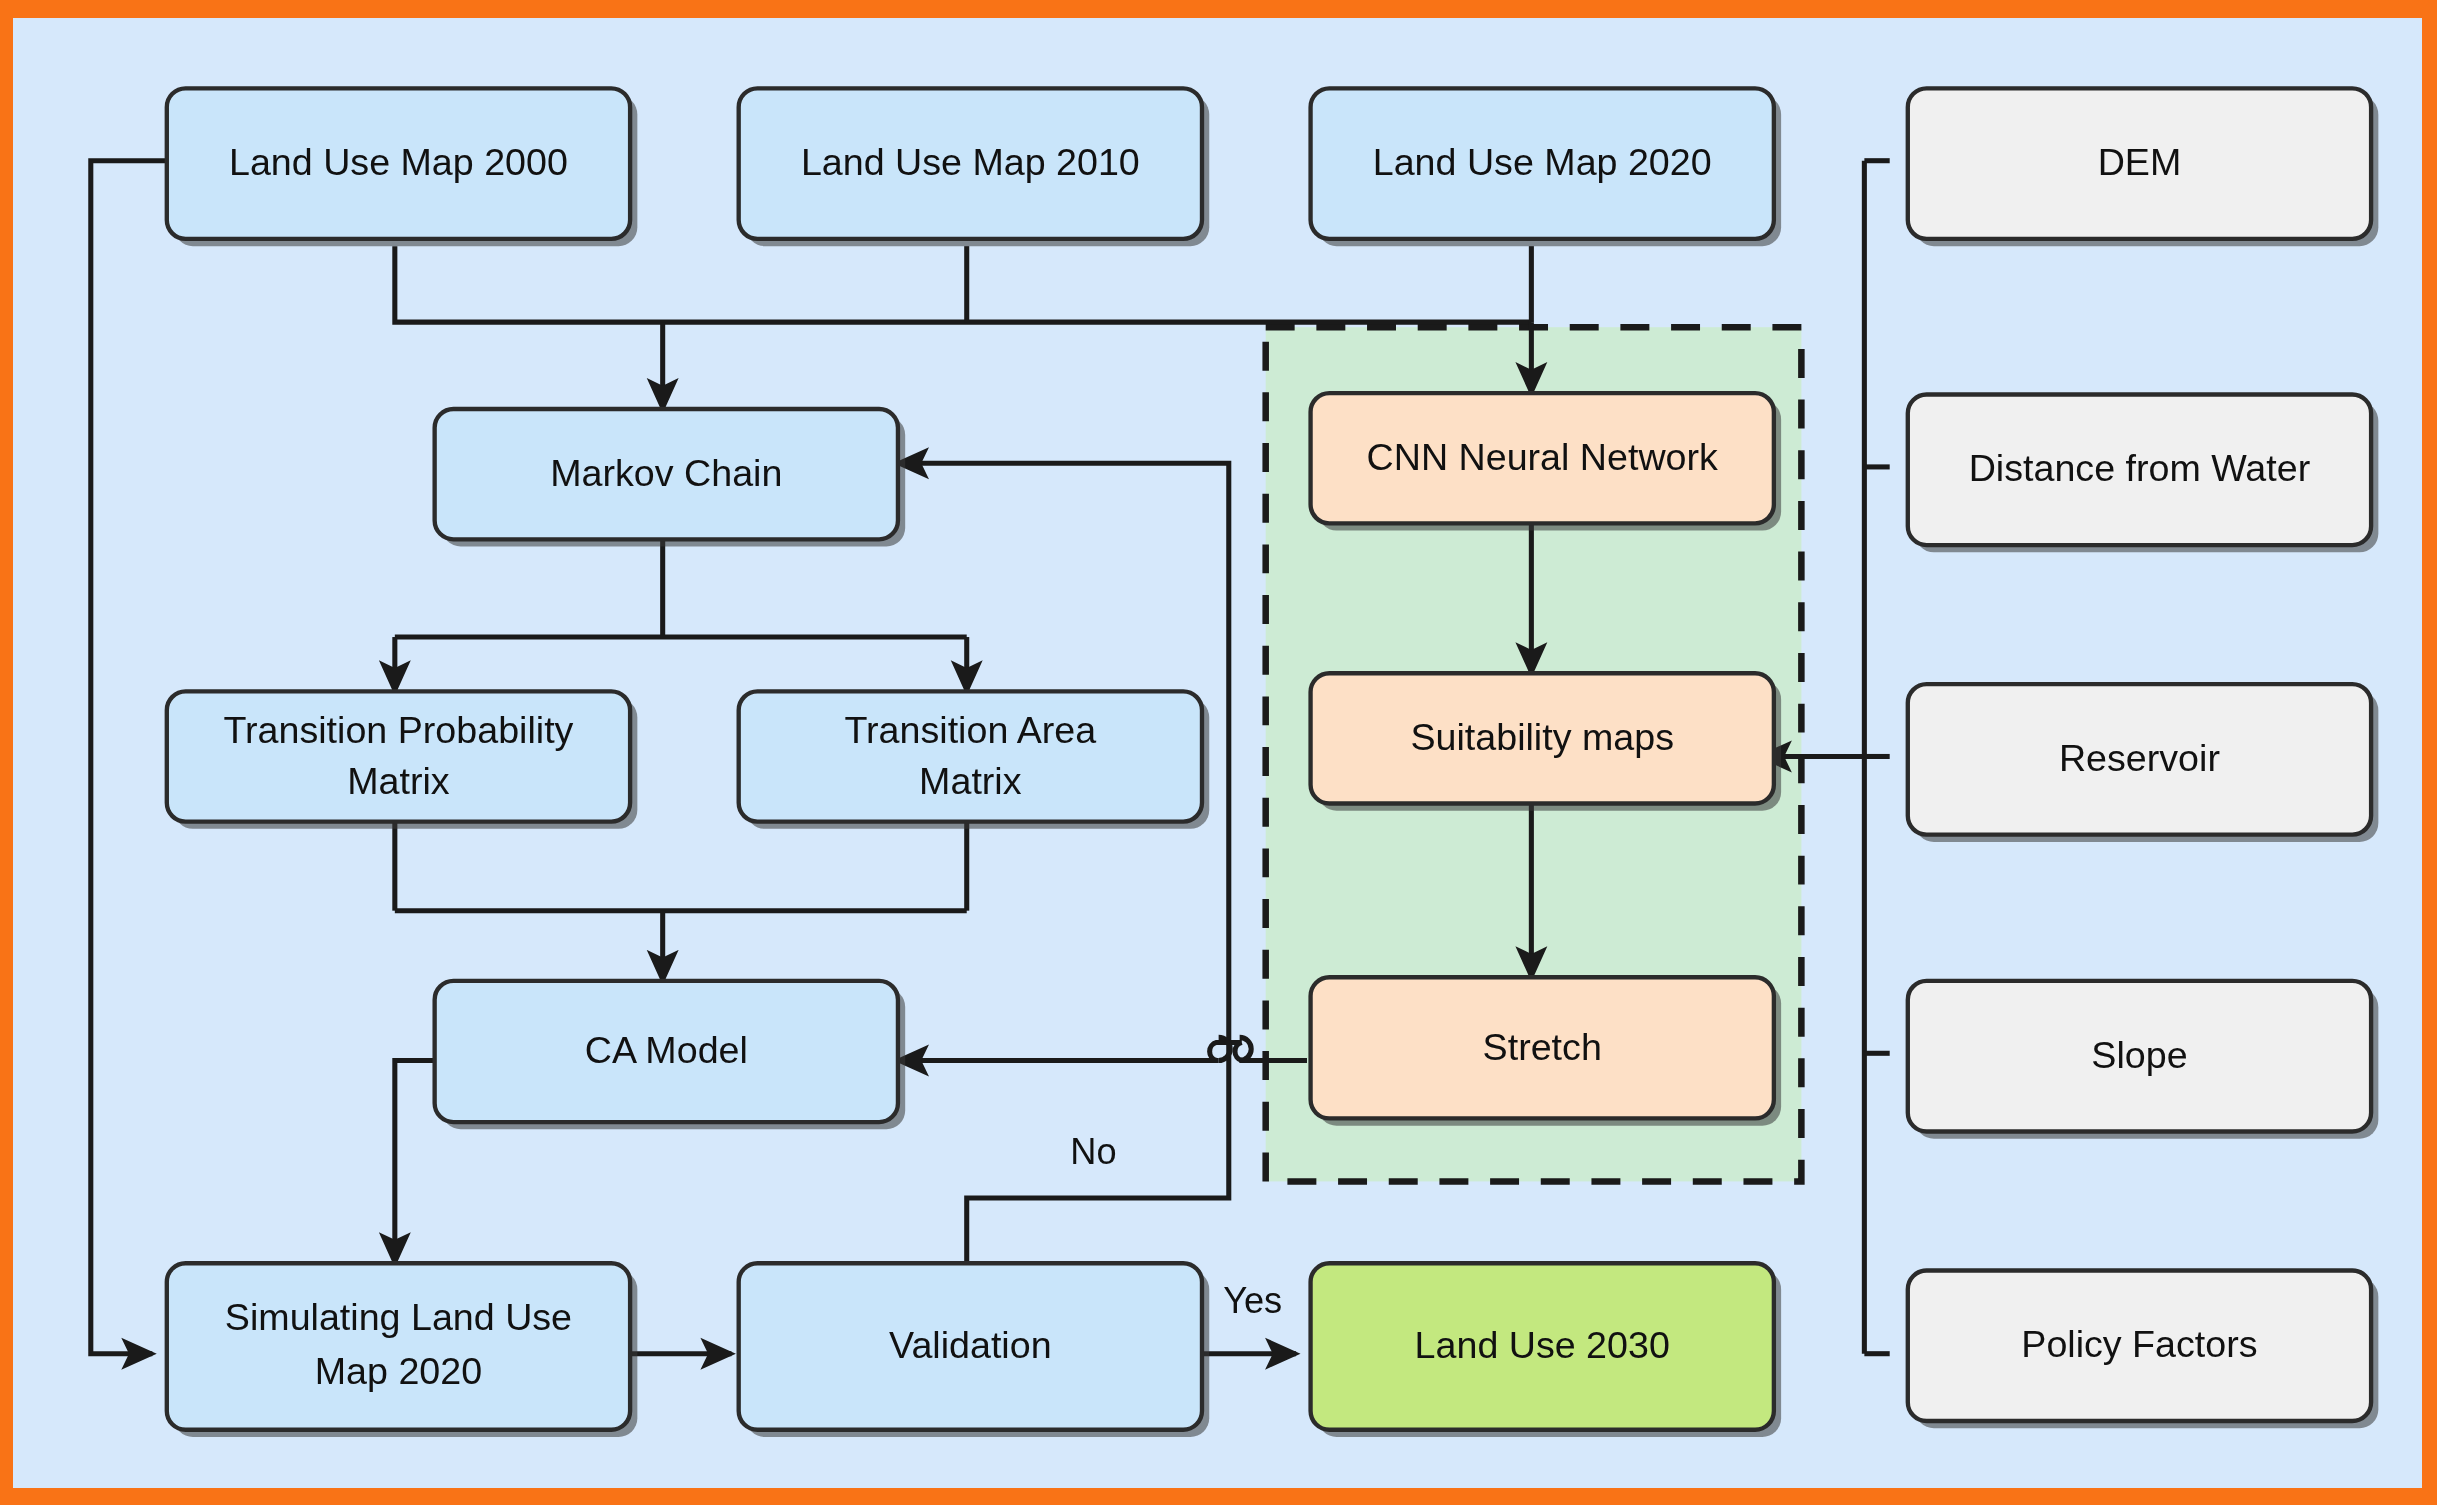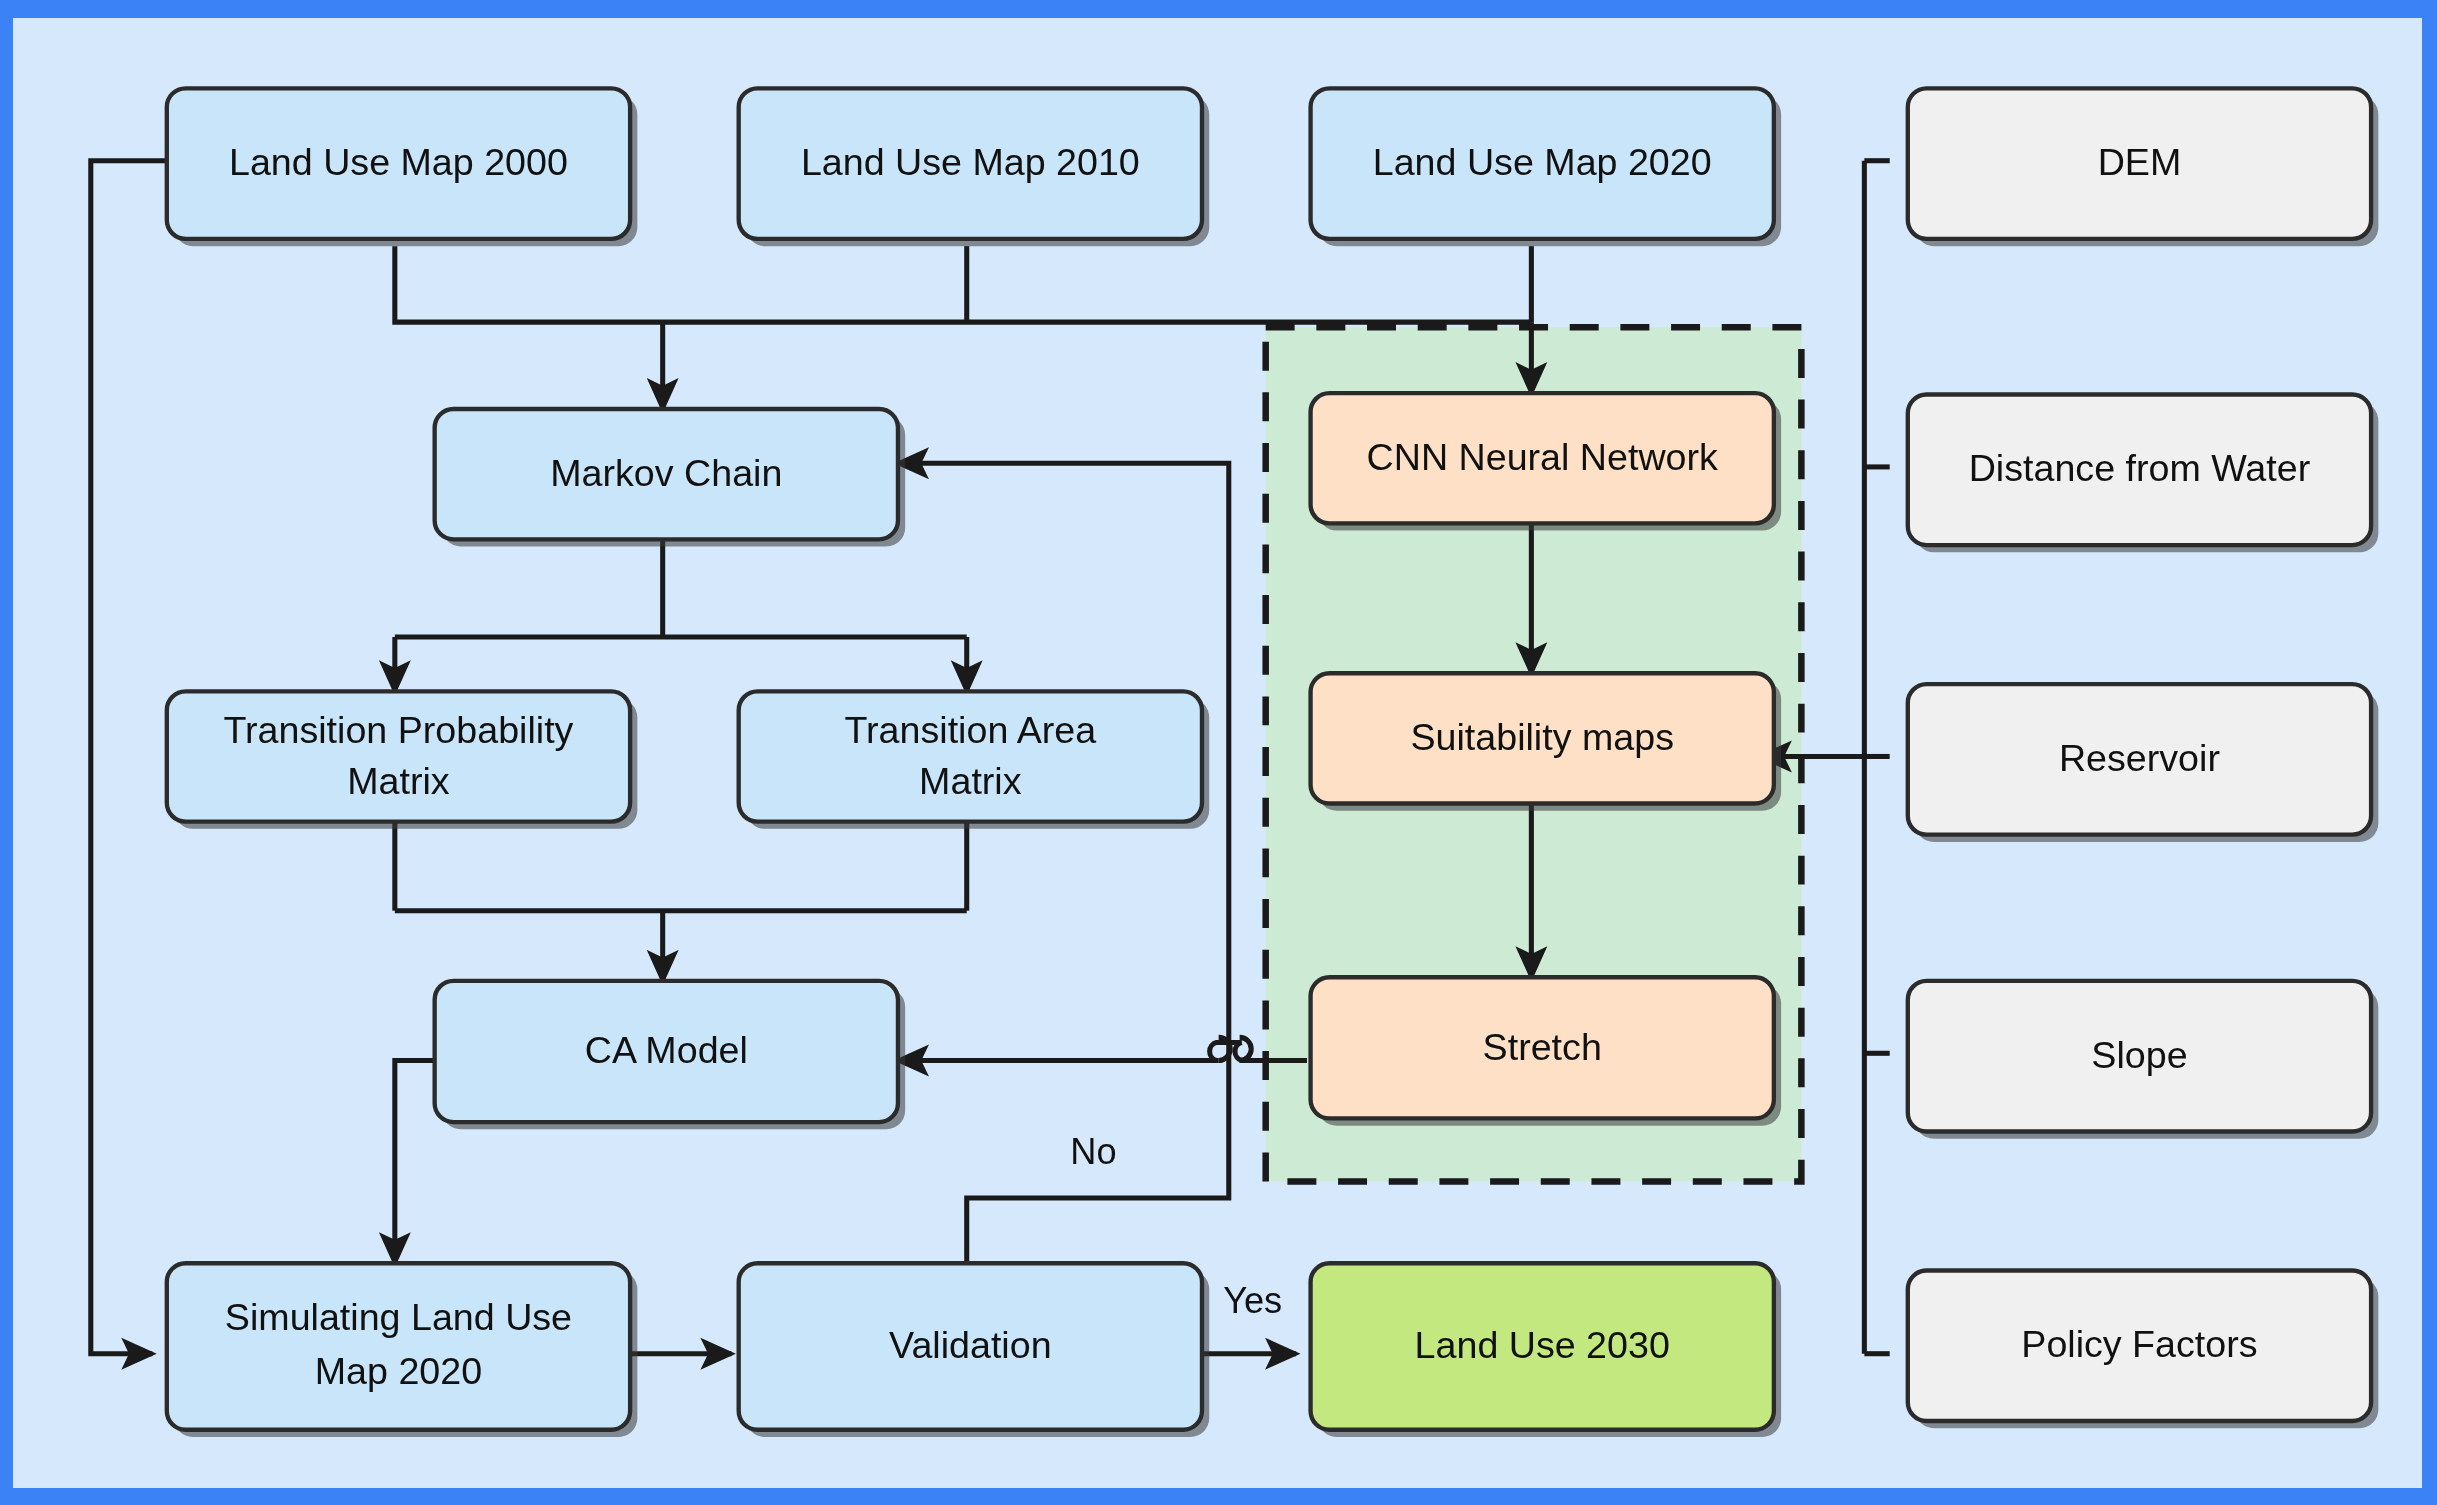--- a/index.html
+++ b/index.html
@@ -6,21 +6,21 @@
   html, body {
     margin: 0;
     padding: 0;
     background: #ffffff;
     font-family: "Liberation Sans", sans-serif;
   }
   #stage {
     position: relative;
     width: 2438px;
     height: 1505px;
-    background: #3b82f6;
+    background: #f97316;
     overflow: hidden;
   }
   #canvas-bg {
     position: absolute;
     left: 13px;
     top: 18px;
     width: 2409px;
     height: 1470px;
     background: #d6e8fb;
   }

